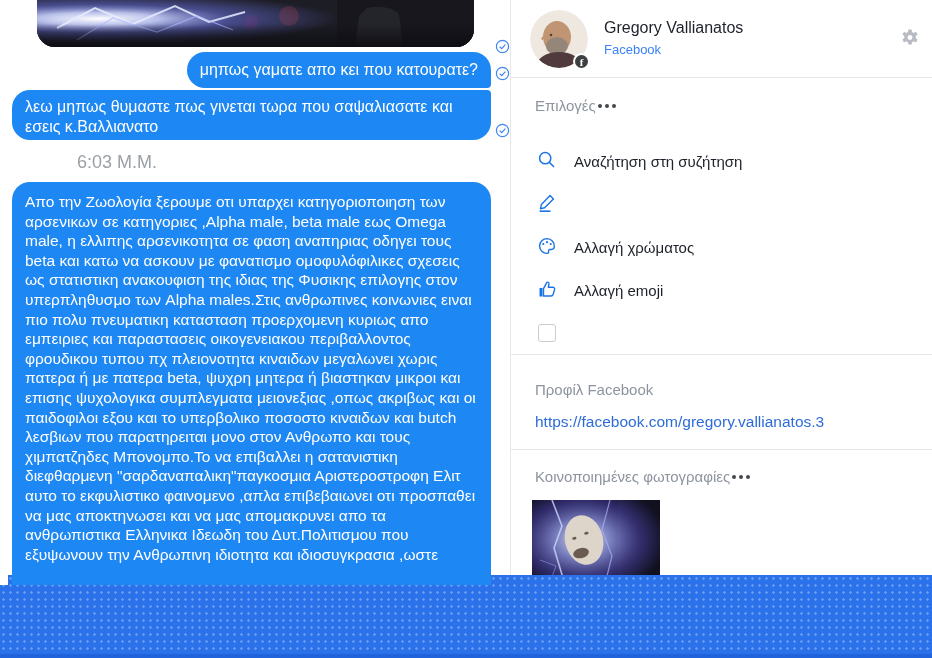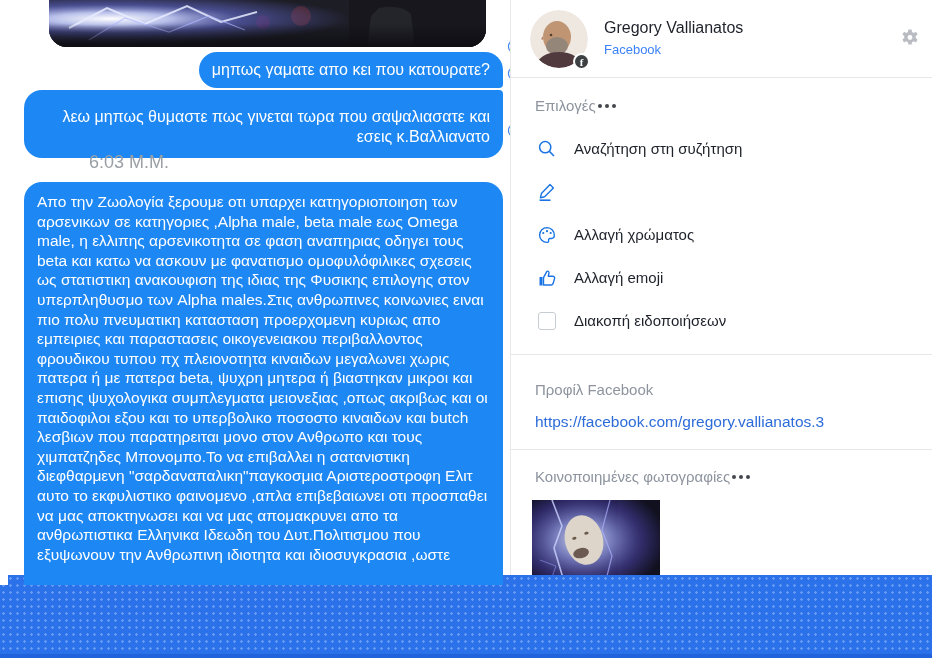--- a/index.html
+++ b/index.html
@@ -4,33 +4,33 @@
 <style>
   * { box-sizing: border-box; }
   html,body { margin:0; padding:0; }
   body {
     width:932px; height:658px; position:relative; overflow:hidden;
     background:#ffffff;
     font-family:"Liberation Sans", sans-serif;
   }
 
   
-  .chat { position:absolute; left:16px; top:0; width:510px; height:658px; }
+  .chat { position:absolute; left:4px; top:0; width:510px; height:658px; }
 
   .img-msg {
     position:absolute; left:33px; top:0; width:437px; height:47px;
     border-radius:0 0 18px 18px; overflow:hidden; background:#191921;
   }
 
   .bubble {
     position:absolute; background:#1d87f3; color:#fff;
     font-size:16px; line-height:20px; padding:8px 13px;
   }
   .b1 { top:52px; right:23px; height:36px; border-radius:18px 18px 4px 18px; white-space:nowrap; }
-  .b2 { top:90px; left:8px; width:479px; height:68px; border-radius:18px 4px 18px 18px; padding:17px 13px;text-align:right; }
+  .b2 { top:90px; left:8px; width:479px; height:50px; border-radius:18px 4px 18px 18px; padding:7px 13px; }
   .b3 {
     top:182px; left:8px; width:479px; height:403px;
     border-radius:18px 18px 0 0; padding:10px 13px;
     font-size:15.5px; line-height:19.6px; overflow:hidden; z-index:6;
   }
 
   .check { position:absolute; left:491px; width:15px; height:15px; }
   .c1 { top:39px; } .c2 { top:66px; } .c3 { top:123px; }
 
   .timestamp { position:absolute; left:73px; top:152px; font-size:18px; color:#9aa0a6; }
@@ -54,21 +54,21 @@
   .contact-sub { font-size:13px; color:#3b82f6; margin-top:5px; }
   .gear { position:absolute; right:12px; top:28px; cursor:pointer; }
 
   .section-title-row { display:flex; justify-content:flex-start; align-items:center; padding:0 28px 0 24px; }
   .section-title { font-size:15px; color:#8d949e; }
   .dots { display:flex; gap:3px; padding:6px 2px; cursor:pointer; }
   .dots i { width:4px; height:4px; border-radius:50%; background:#44484d; }
 
   .options { padding-top:19px; }
   .opt-list { margin-top:13px; }
-  .opt { display:flex; align-items:center; height:43px; padding-left:24px; gap:15px; font-size:15px; color:#1d2129; cursor:pointer; }
+  .opt { display:flex; align-items:flex-end; height:43px; padding-left:24px; gap:15px; font-size:15px; color:#1d2129; cursor:pointer; }
   .opt .ic { width:24px; display:flex; justify-content:center; align-items:center; }
   .checkbox { width:18px; height:18px; border:1.5px solid #c8cdd3; border-radius:3px; background:#fff; }
 
   .profile { border-top:1px solid #e7e7e7; margin-top:12px; padding:26px 24px 18px; }
   .profile-link { display:inline-block; font-size:15.5px; color:#2d6cd8; margin-top:15px; text-decoration:none; cursor:pointer; }
 
   .photos { border-top:1px solid #e7e7e7; padding-top:18px; }
   .photo-thumb {
     margin:15px 0 0 21px; width:128px; height:88px;
     position:relative; overflow:hidden; background:#0a0a14; cursor:pointer;
@@ -220,21 +220,20 @@
               <path d="M2.5 9h3v8.5h-3z" fill="#1b74e4"></path>
               <path d="M6.5 17V9.6l3.1-5.7c.8-1.4 2.7-.6 2.4 1l-.7 3.3h4.5c1.2 0 2.1 1.1 1.8 2.2l-1.4 4.9c-.3 1-1.2 1.7-2.2 1.7z" fill="none" stroke="#1b74e4" stroke-width="1.4" stroke-linejoin="round"></path>
             </svg>
         </span>
         <span>Αλλαγή emoji</span>
       </div>
       <div class="opt">
         <span class="ic">
             <span class="checkbox"></span>
           </span>
-        <span>Διακοπή ειδοποιήσεων</span>
       </div>
     </div>
   </div>
 
   <div class="profile">
     <div class="section-title">Προφίλ Facebook</div>
     <a class="profile-link">https://facebook.com/gregory.vallianatos.3</a>
   </div>
 
   <div class="photos">

